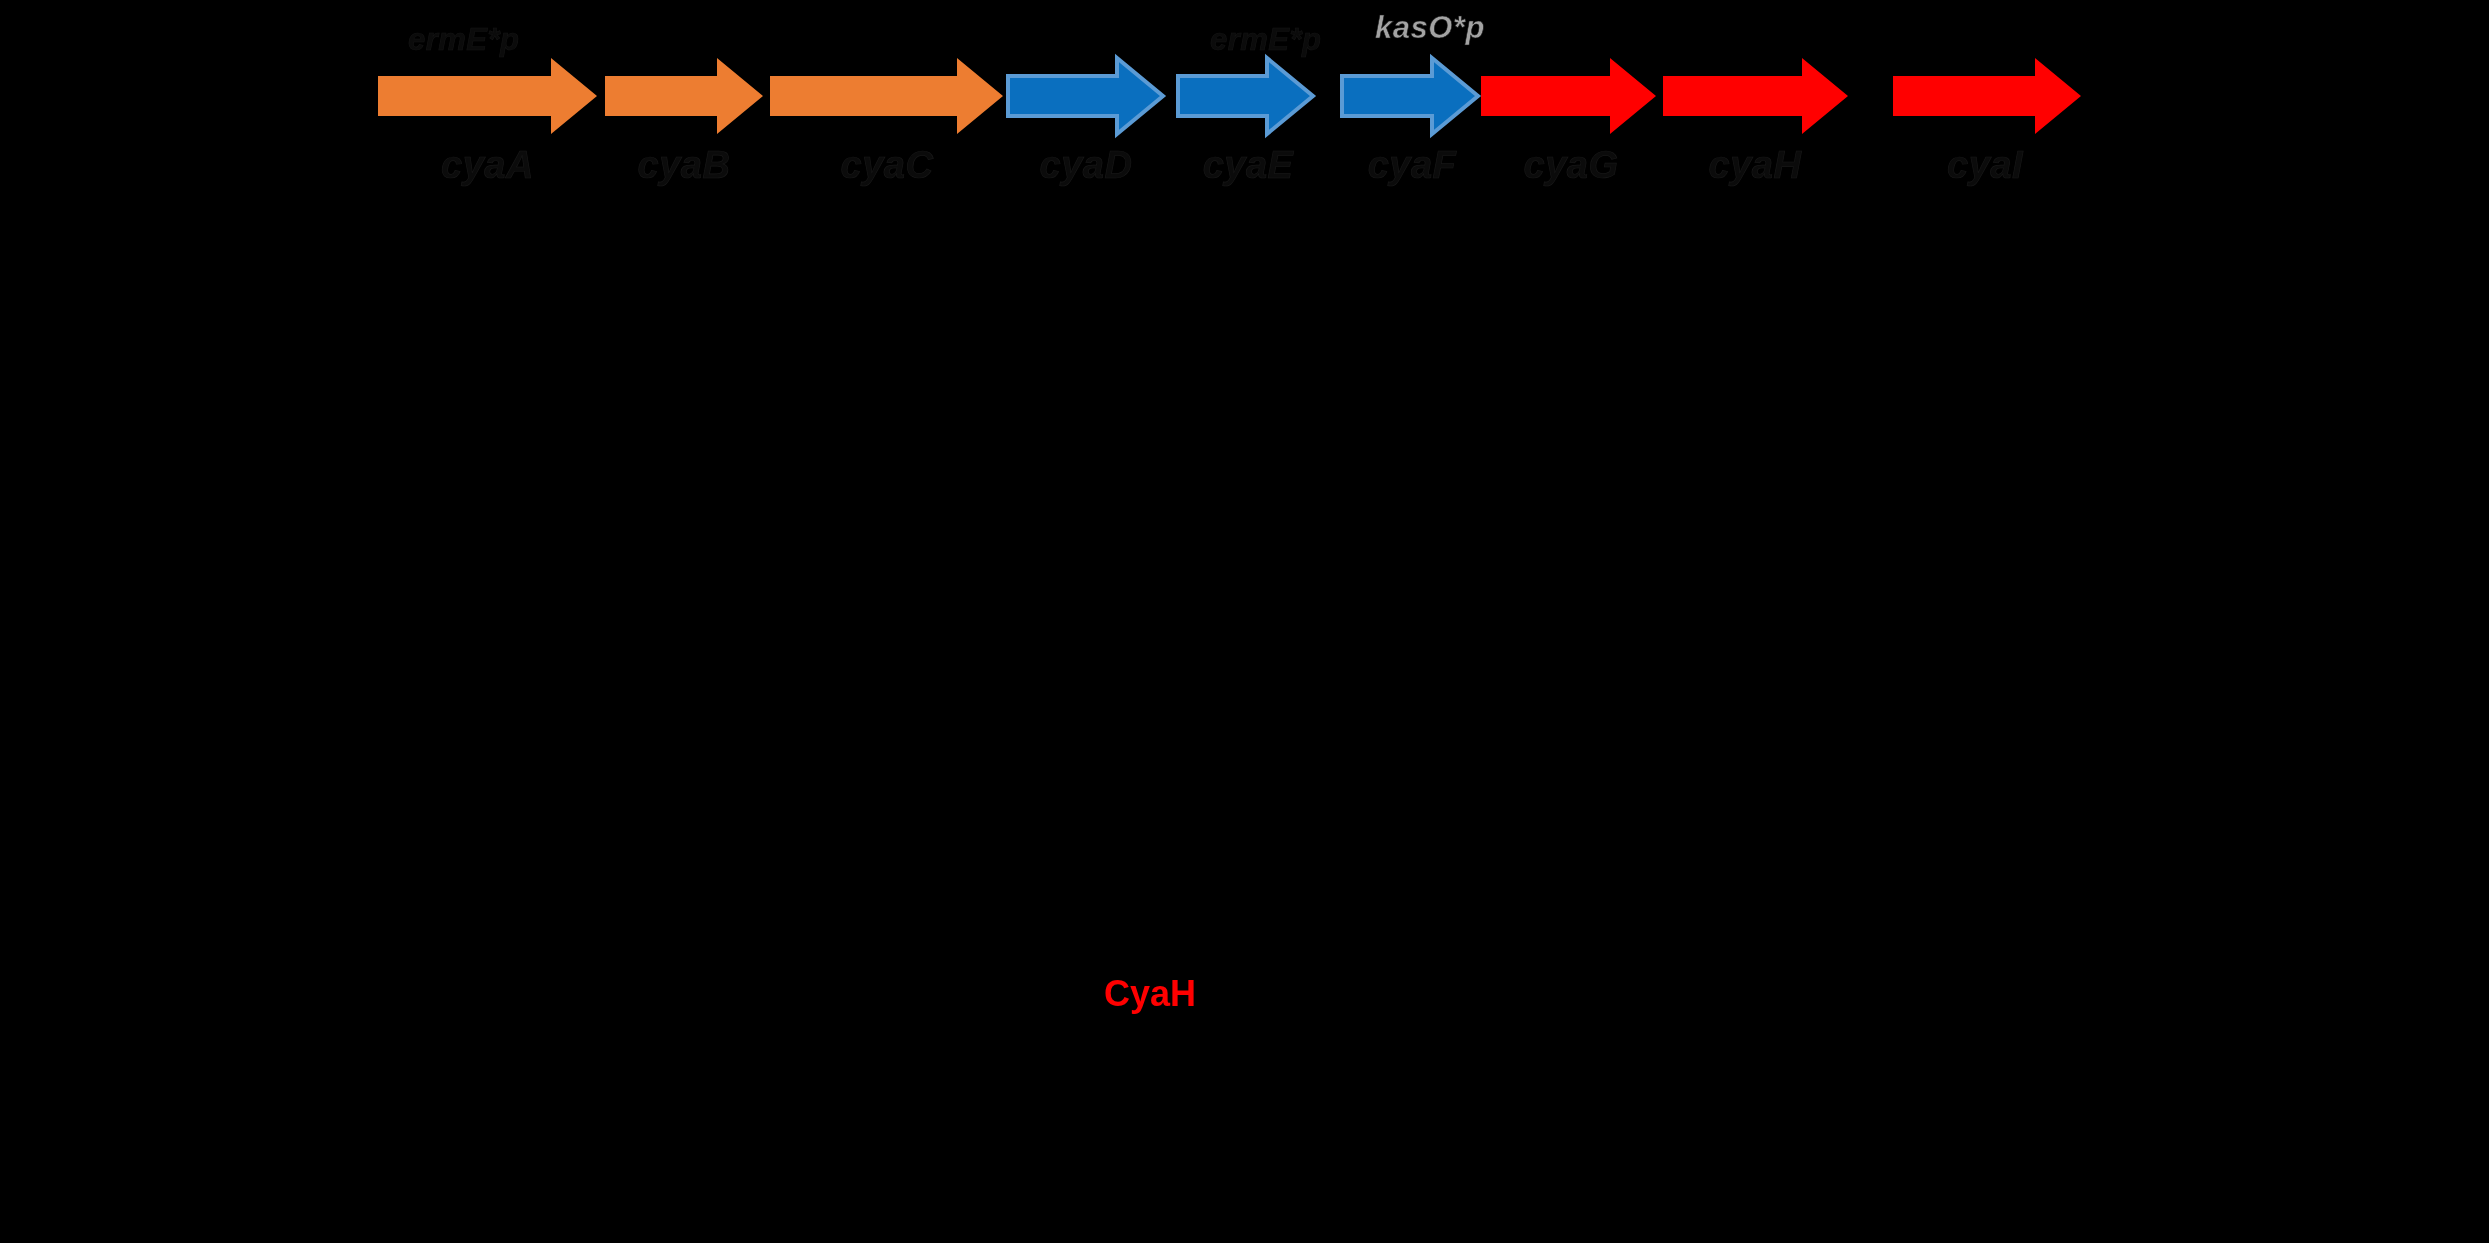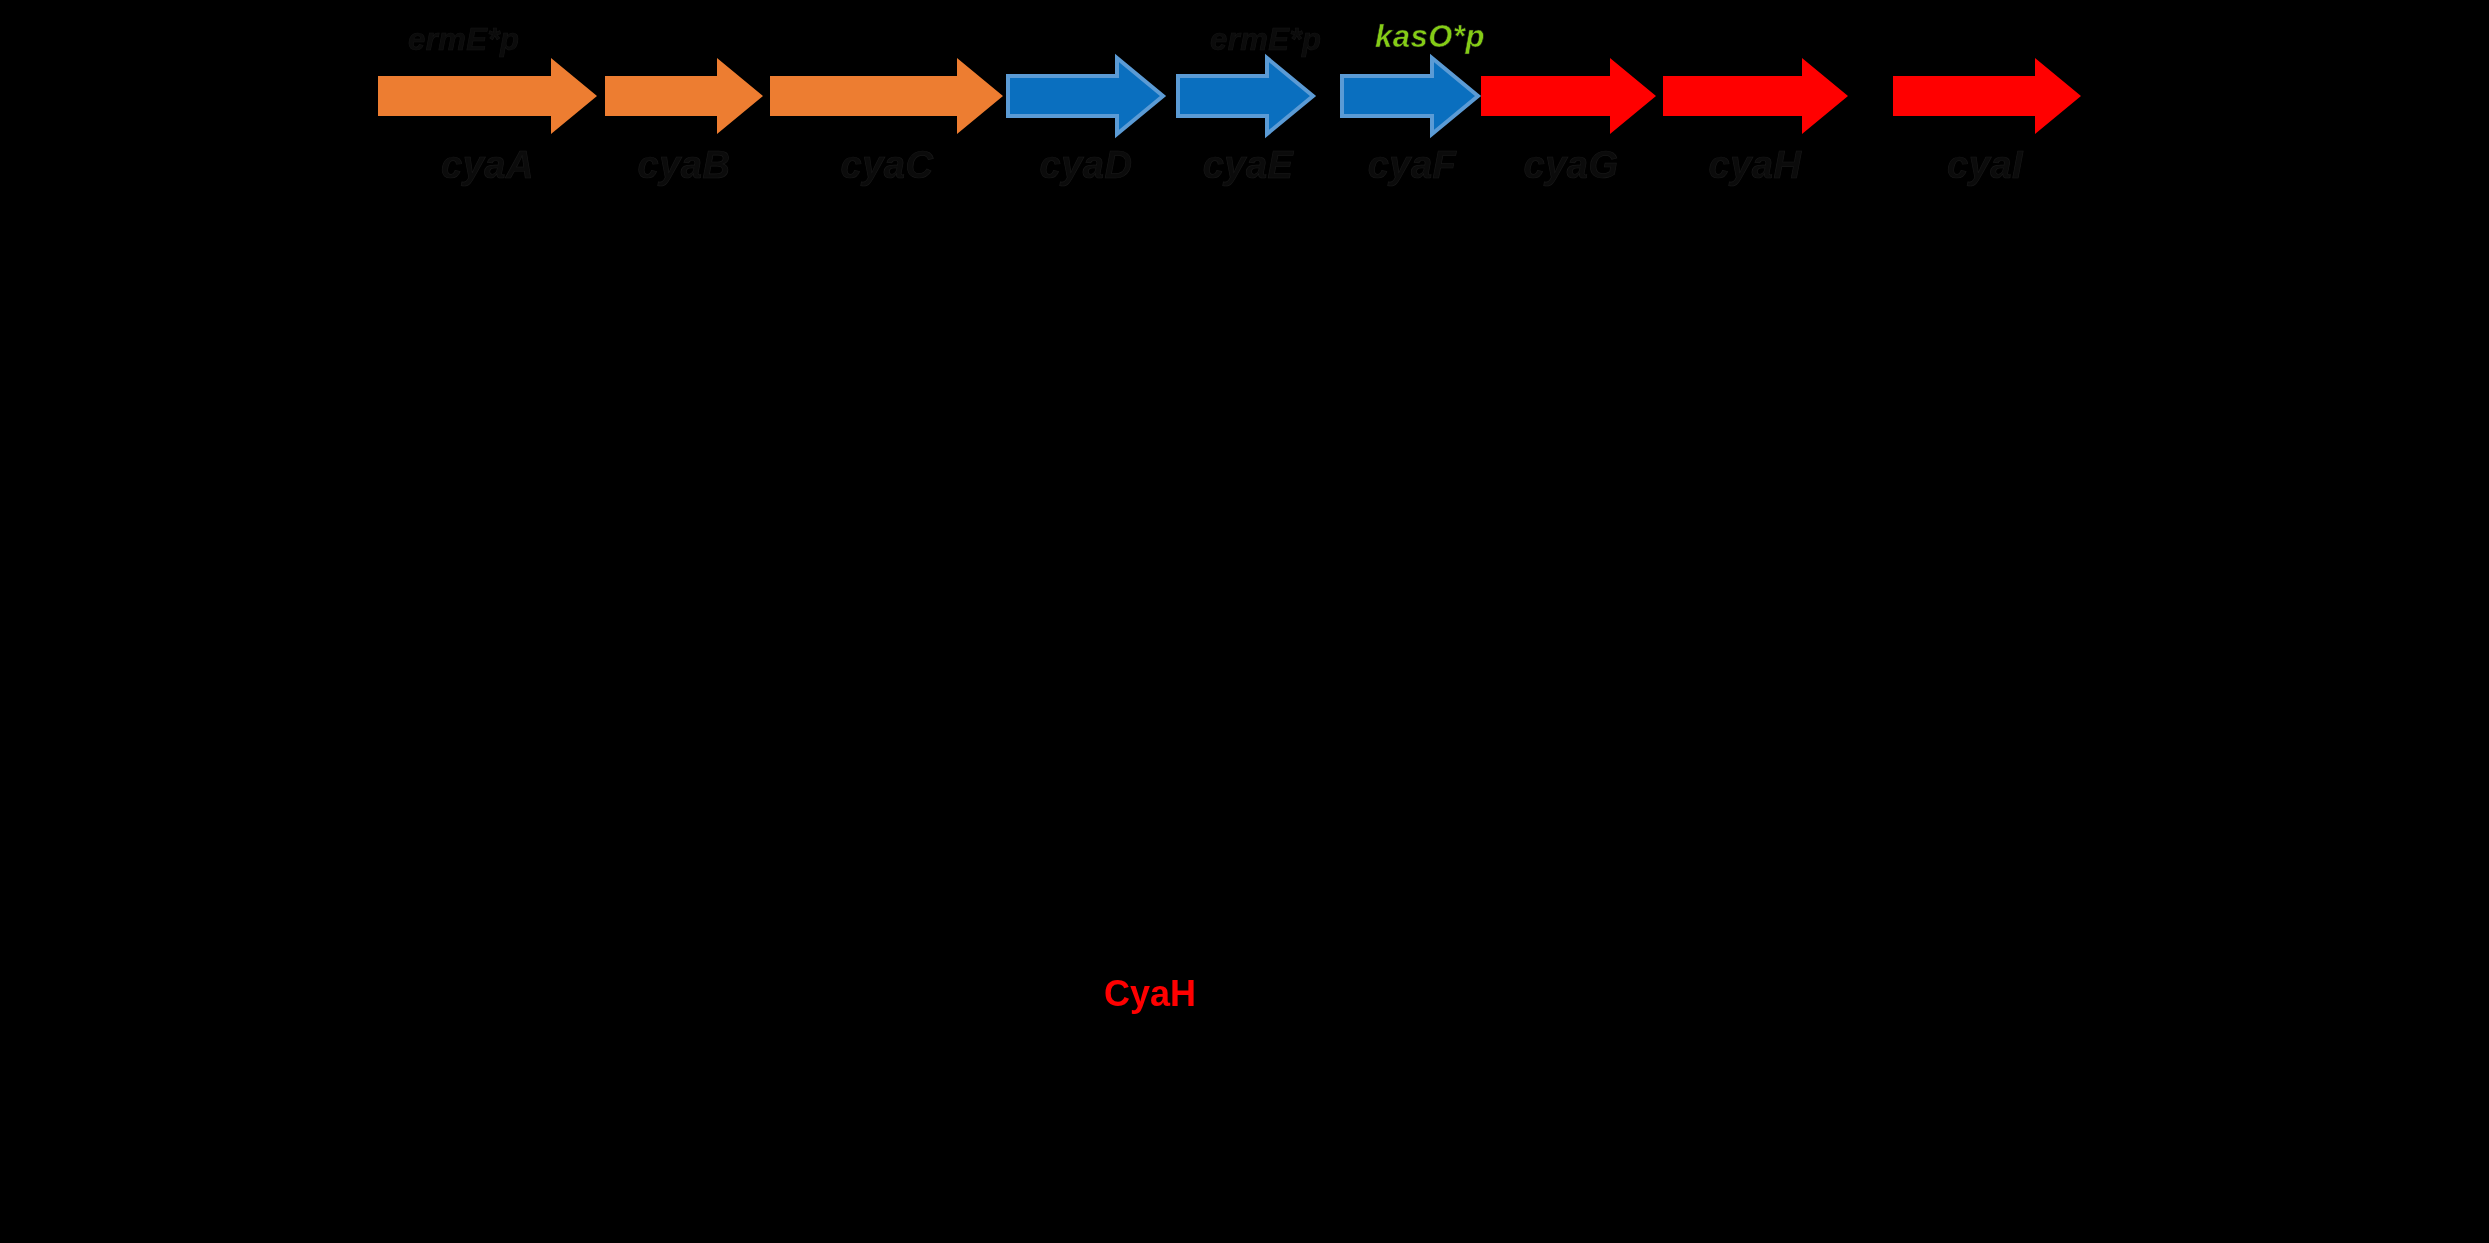--- a/index.html
+++ b/index.html
@@ -84,21 +84,21 @@
         <polygon points="1481,76 1610,76 1610,58 1656,96 1610,134 1610,116 1481,116" fill="#FF0000"></polygon>
         <polygon points="1663,76 1802,76 1802,58 1848,96 1802,134 1802,116 1663,116" fill="#FF0000"></polygon>
         <polygon points="1893,76 2035,76 2035,58 2081,96 2035,134 2035,116 1893,116" fill="#FF0000"></polygon>
       </g>
   </svg>
 
   <div class="gene-track">
     <div id="promoter-labels">
         <div class="promoter-label" style="left: 408px; top: 24px; color: rgb(11, 11, 11);">ermE*p</div>
         <div class="promoter-label" style="left: 1210px; top: 24px; color: rgb(11, 11, 11);">ermE*p</div>
-        <div class="promoter-label" style="left: 1375px; top: 21px; color: #84cc16;">kasO*p</div>
+        <div class="promoter-label" style="left: 1375px; top: 12px; color: #a3a3a3;">kasO*p</div>
       </div>
     <div id="gene-labels">
         <div class="gene-label" style="left: 378px; top: 146px; width: 219px;">cyaA</div>
         <div class="gene-label" style="left: 593px; top: 146px; width: 182px;">cyaB</div>
         <div class="gene-label" style="left: 772px; top: 146px; width: 230px;">cyaC</div>
         <div class="gene-label" style="left: 1000px; top: 146px; width: 172px;">cyaD</div>
         <div class="gene-label" style="left: 1170px; top: 146px; width: 156px;">cyaE</div>
         <div class="gene-label" style="left: 1334px; top: 146px; width: 156px;">cyaF</div>
         <div class="gene-label" style="left: 1478px; top: 146px; width: 186px;">cyaG</div>
         <div class="gene-label" style="left: 1660px; top: 146px; width: 190px;">cyaH</div>

